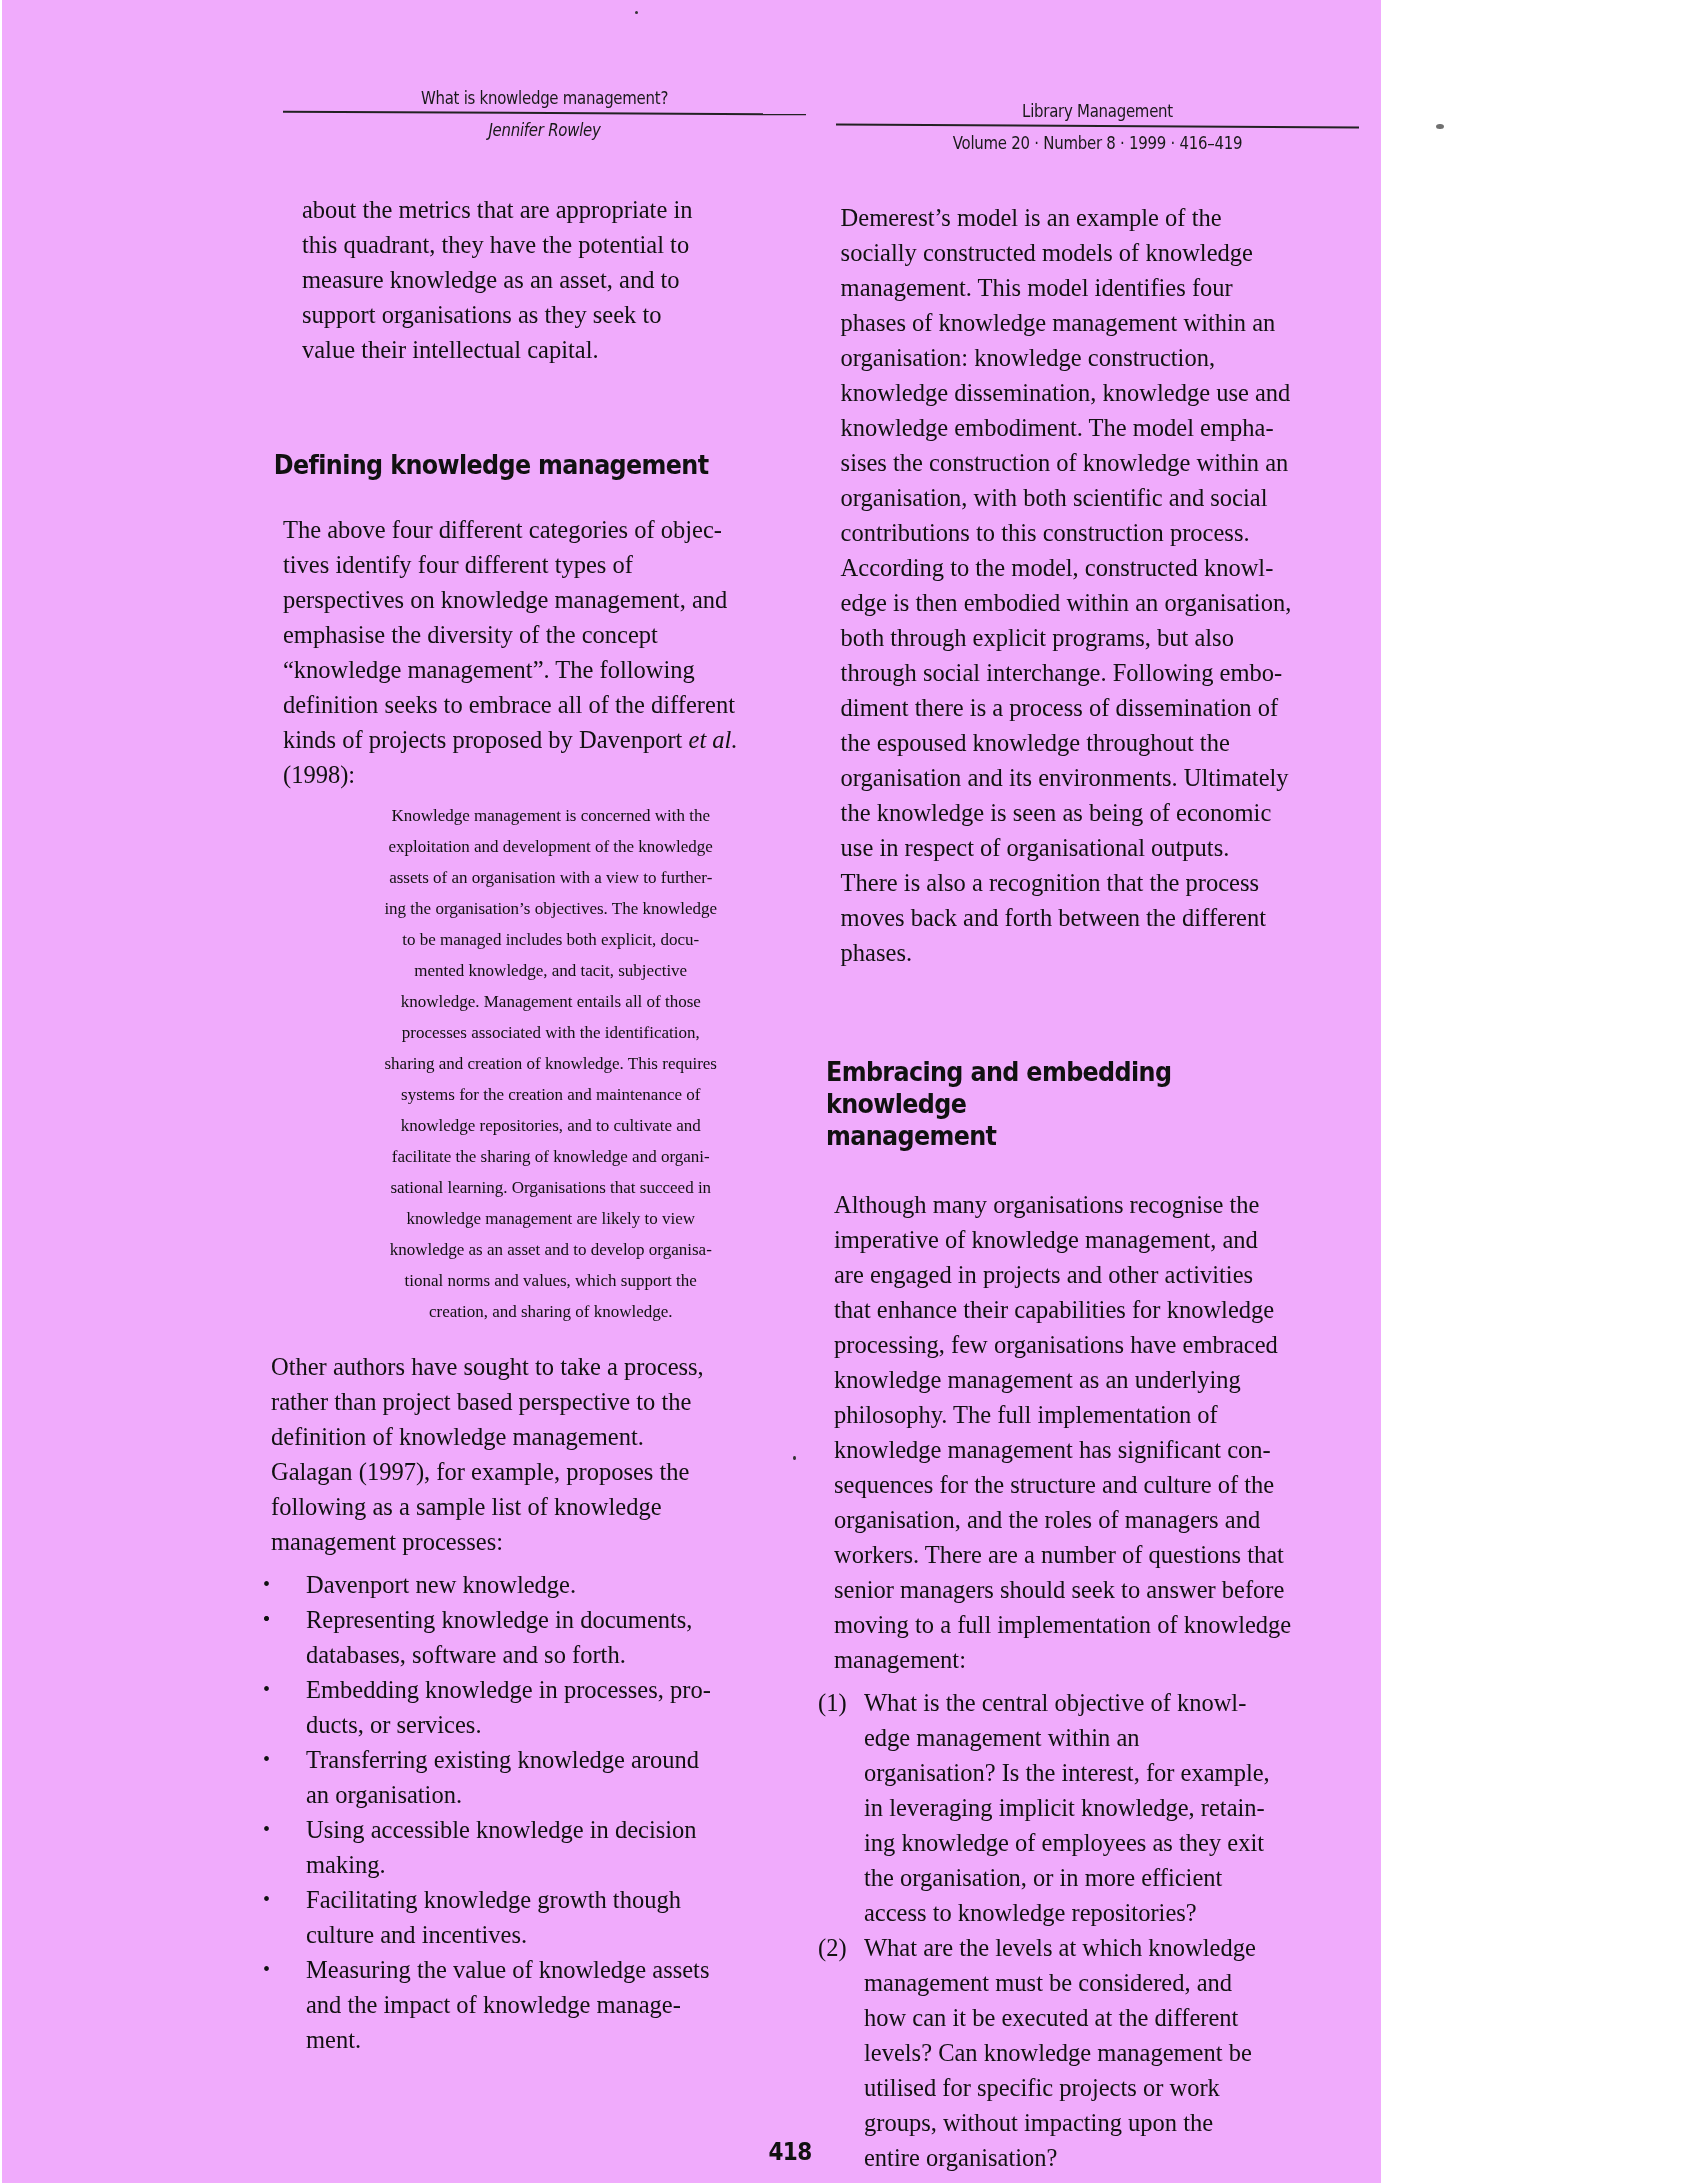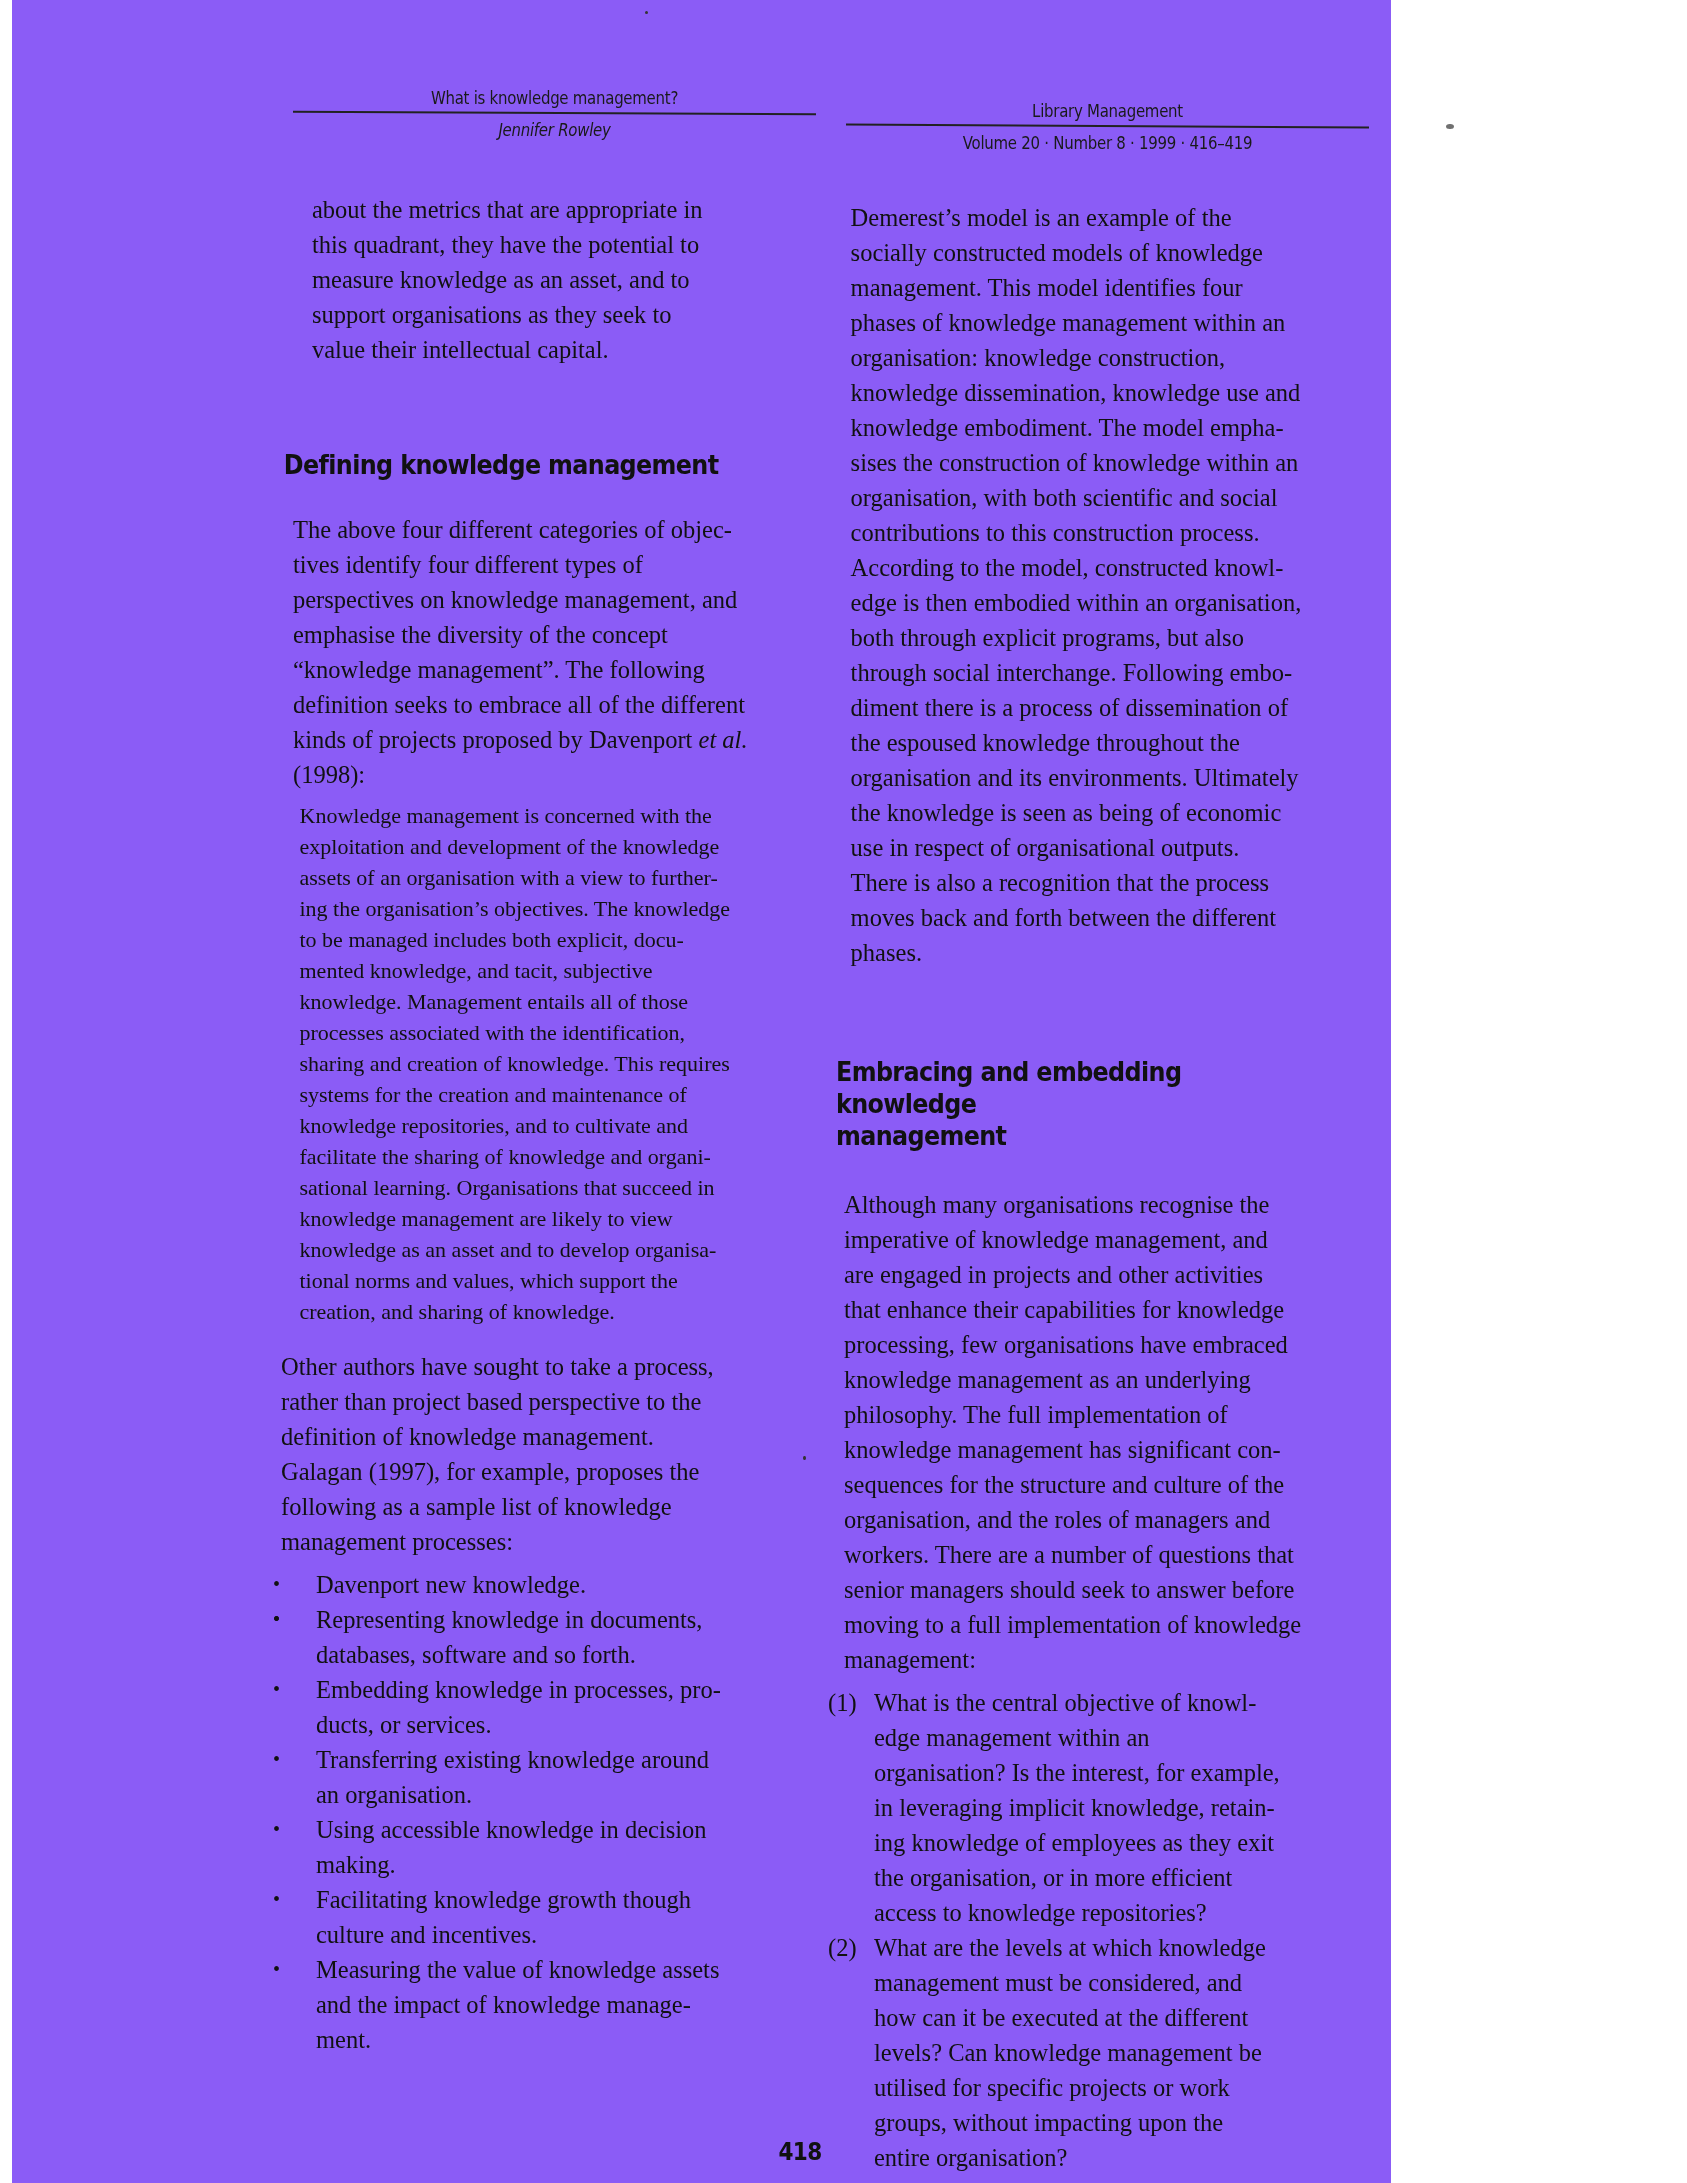--- a/index.html
+++ b/index.html
@@ -9,24 +9,24 @@
     }
     body {
       width: 1687px;
       height: 2183px;
       position: relative;
       overflow: hidden;
       color: #111111;
     }
     .page {
       position: absolute;
-      left: 12px; top: 0;
+      left: 2px; top: 0;
       width: 1379px;
       height: 2183px;
-      background: #8b5cf6;
+      background: #f0abfc;
     }
     
     .hdr {
       position: absolute;
       font-family: "DejaVu Sans", sans-serif;
       font-size: 17px;
       color: #1a1a1a;
       text-align: center;
       letter-spacing: -0.3px;
     }
@@ -60,25 +60,26 @@
       line-height: 32px;
       letter-spacing: -0.7px;
       margin: 0;
       transform: scaleX(0.9);
       transform-origin: left center;
       white-space: pre-line;
     }
 
     .quote {
       font-family: "Liberation Serif", serif;
-      font-size: 22px;
+      font-size: 17px;
       line-height: 31px;
       margin: 0;
       padding-left: 26.5px;
       white-space: pre-line;
+      text-align: center;
     }
 
     .bullets { list-style: none; margin: 0; padding: 0; }
     .bullets li {
       position: relative;
       padding-left: 43px;
       white-space: pre-line;
       margin: 0;
     }
     .bullets li .bullet {

